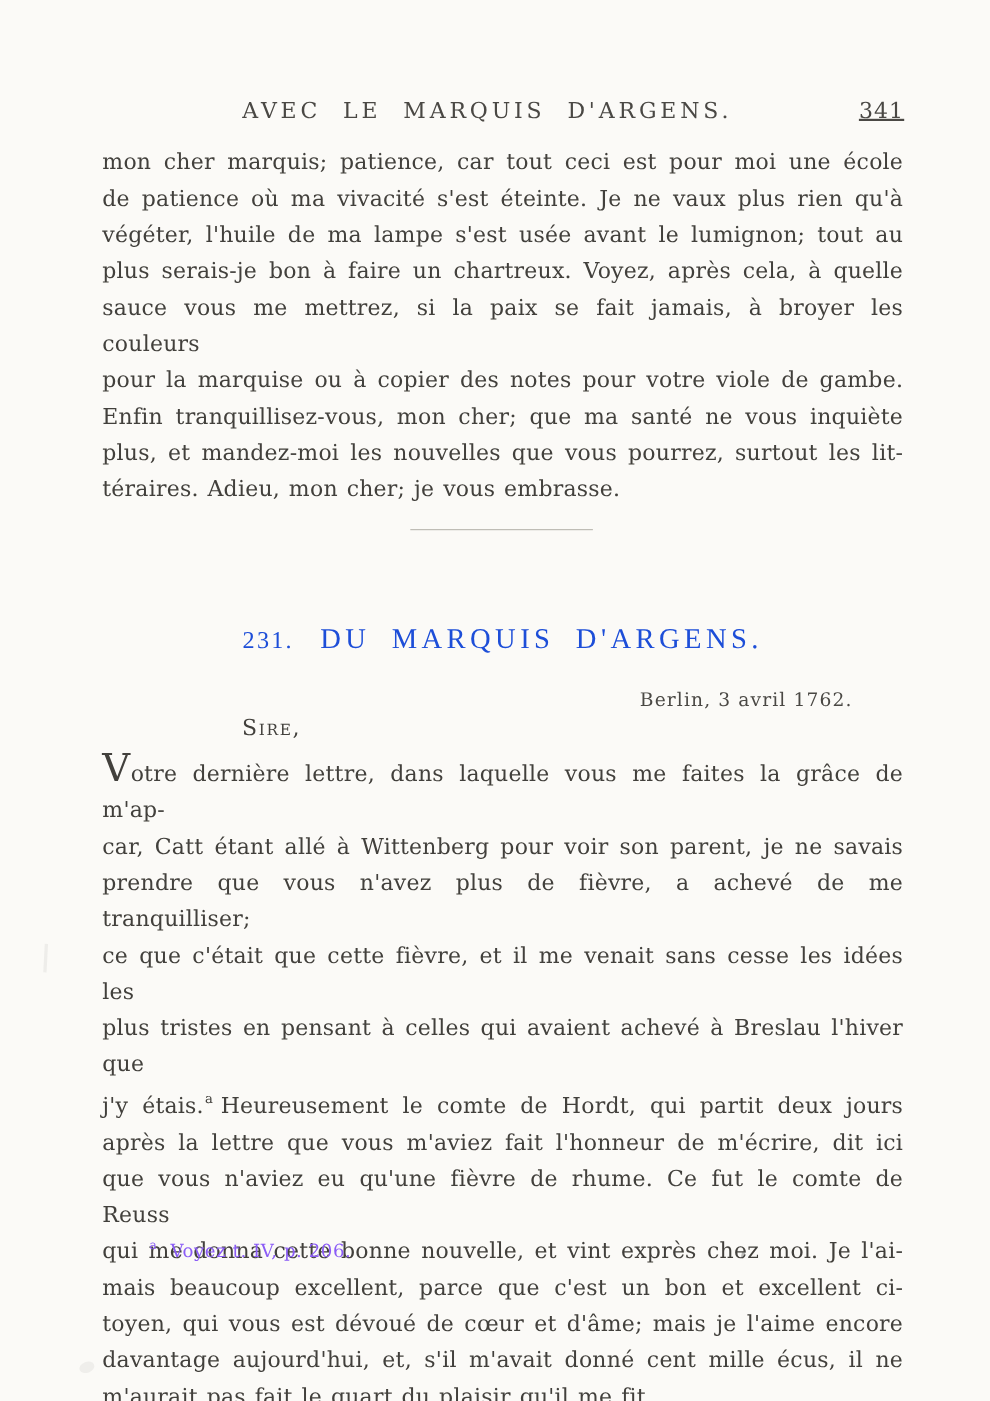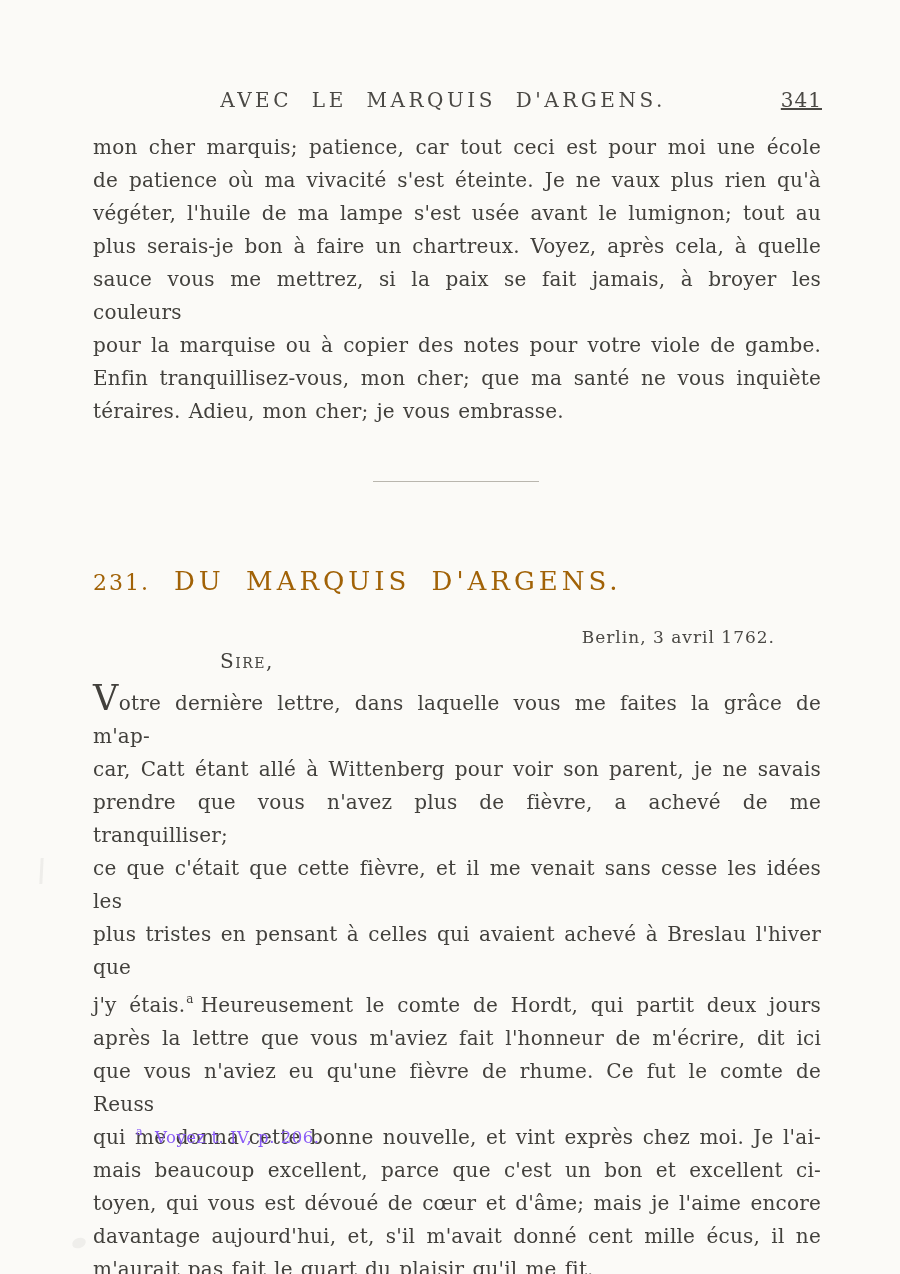--- a/index.html
+++ b/index.html
@@ -68,22 +68,23 @@
     width: 166px;
     height: 1px;
     background: #b9b6ae;
   }
   
   .section-heading {
     position: absolute;
     top: 566px;
     left: 93px;
     width: 728px;
-    text-align: left;
-    color: #a16207;
+    text-align: center;
+    color: #1d4ed8;
+    font-family: Liberation Serif, serif;
   }
   .section-number {
     font-size: 22px;
     letter-spacing: 2px;
     margin-right: 24px;
     font-feature-settings: "onum";
   }
   .section-title {
     font-size: 26px;
     letter-spacing: 4px;
@@ -188,20 +189,21 @@
   <div class="page-number">341</div>
 
   <div class="para1">
     <div class="line">mon cher marquis; patience, car tout ceci est pour moi une école</div>
     <div class="line">de patience où ma vivacité s'est éteinte. Je ne vaux plus rien qu'à</div>
     <div class="line">végéter, l'huile de ma lampe s'est usée avant le lumignon; tout au</div>
     <div class="line">plus serais-je bon à faire un chartreux. Voyez, après cela, à quelle</div>
     <div class="line">sauce vous me mettrez, si la paix se fait jamais, à broyer les couleurs</div>
     <div class="line">pour la marquise ou à copier des notes pour votre viole de gambe.</div>
     <div class="line">Enfin tranquillisez-vous, mon cher; que ma santé ne vous inquiète</div>
+    <div class="line">plus, et mandez-moi les nouvelles que vous pourrez, surtout les lit-</div>
     <div class="line final">téraires.  Adieu, mon cher; je vous embrasse.</div>
   </div>
 
   <div class="separator-rule"></div>
 
   <div class="section-heading">
     <span class="section-number">231.</span><span class="section-title">DU MARQUIS D'ARGENS.</span>
   </div>
 
   <div class="dateline">Berlin, 3 avril 1762.</div>

